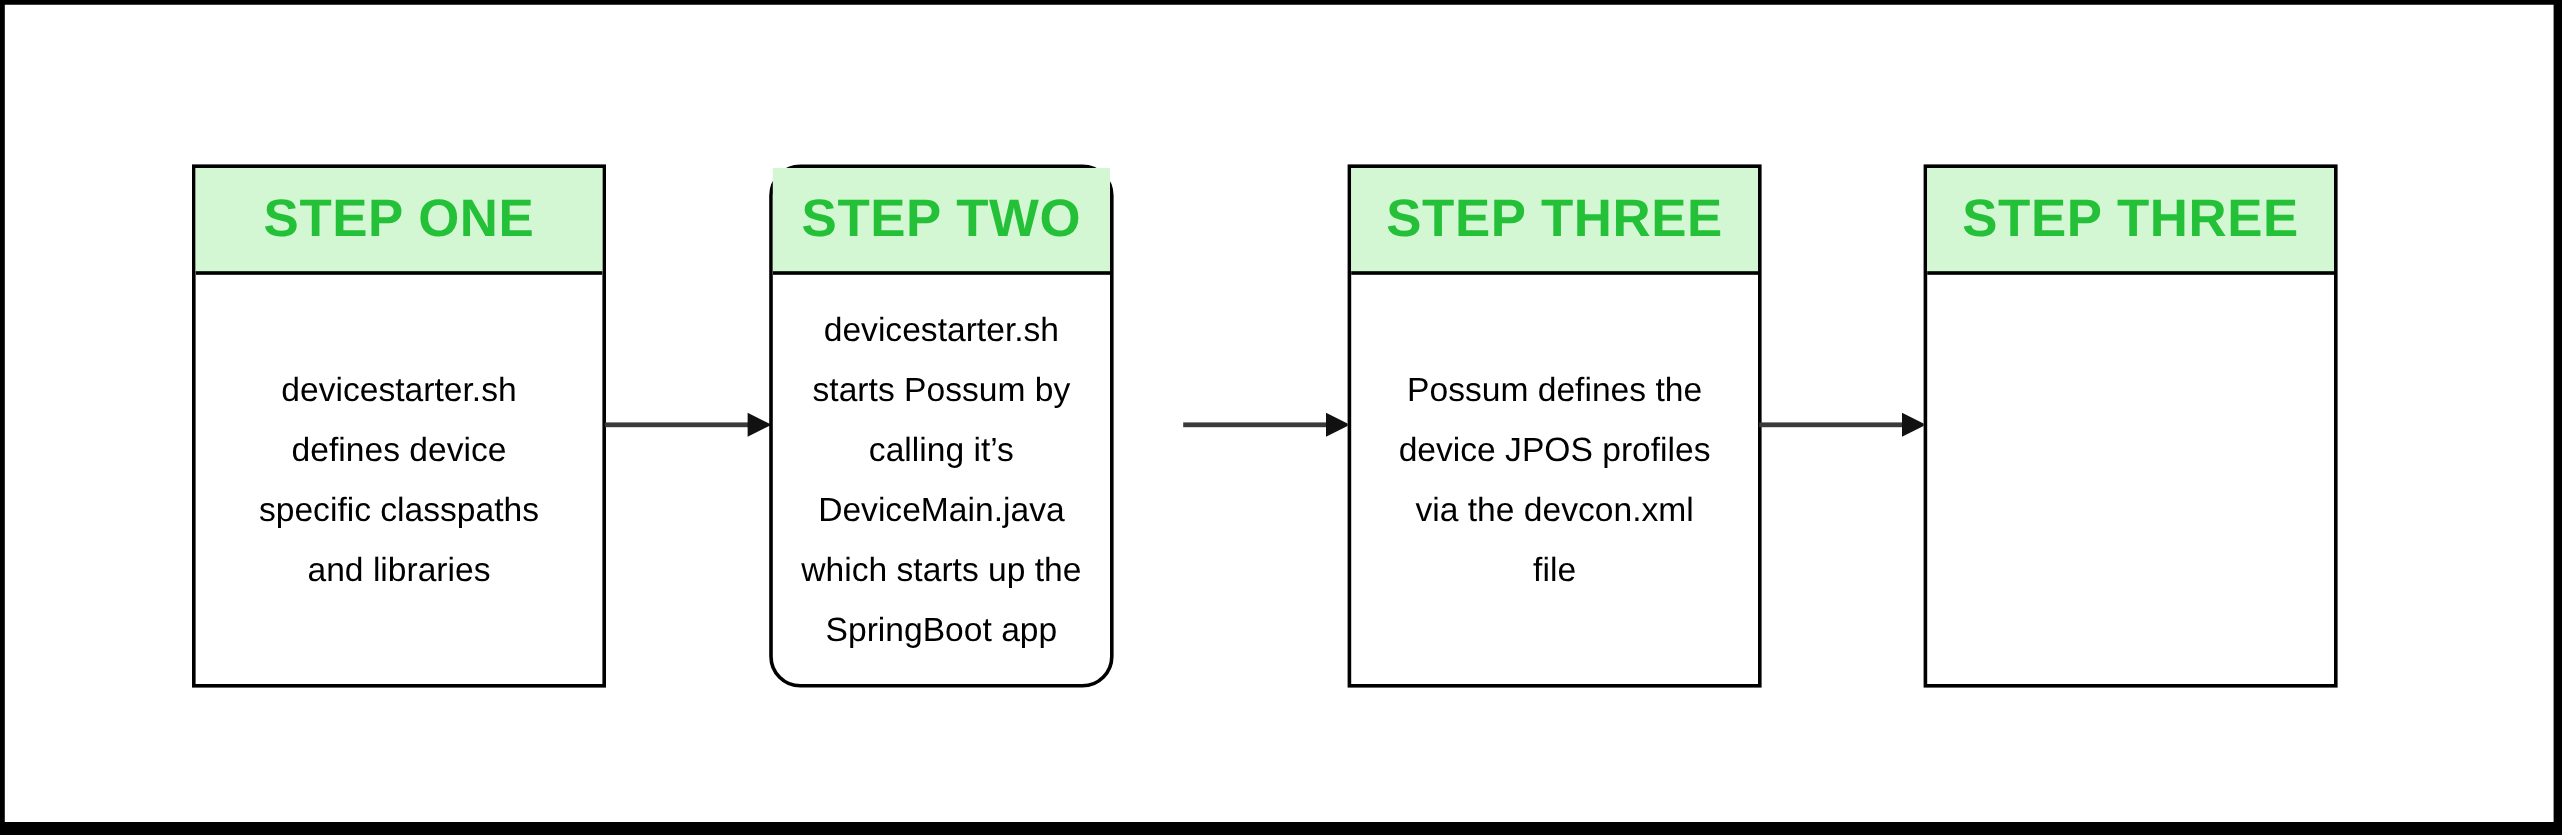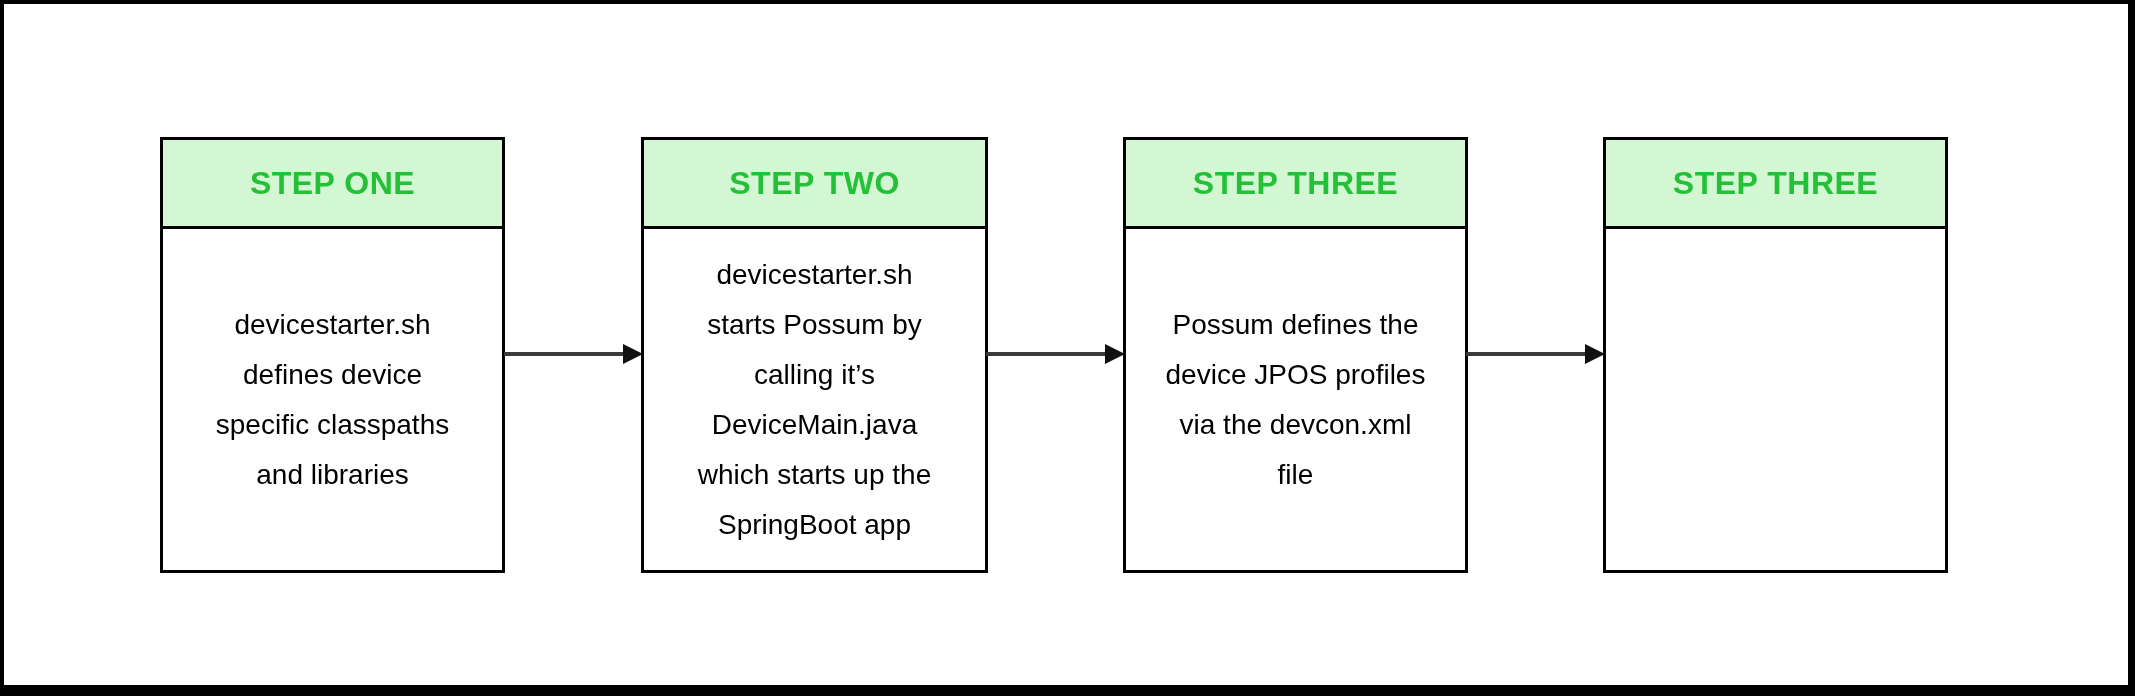--- a/index.html
+++ b/index.html
@@ -33,34 +33,34 @@
     width: 345px;
     height: 436px;
     box-sizing: border-box;
     border: 3px solid var(--box-border, #000000);
     background: #ffffff;
     display: flex;
     flex-direction: column;
   }
 
   #step-1 { left: 160px; }
-  #step-2 { left: 641px; width: 347px; }
+  #step-2 { left: 641px; width: 287px; border-radius: 26px; }
   #step-3 { left: 1123px; }
   #step-4 { left: 1603px; }
 
   .step-header {
     height: 89px;
     box-sizing: border-box;
     border-bottom: 3px solid var(--box-border, #000000);
     background: var(--header-bg, #d3f7d3);
     color: var(--header-text, #24c138);
     display: flex;
     align-items: center;
     justify-content: center;
-    font-size: 32px;
+    font-size: 44px;
     font-weight: bold;
     letter-spacing: 0.5px;
   }
 
   .step-body {
     flex: 1;
     display: flex;
     align-items: center;
     justify-content: center;
     text-align: center;

